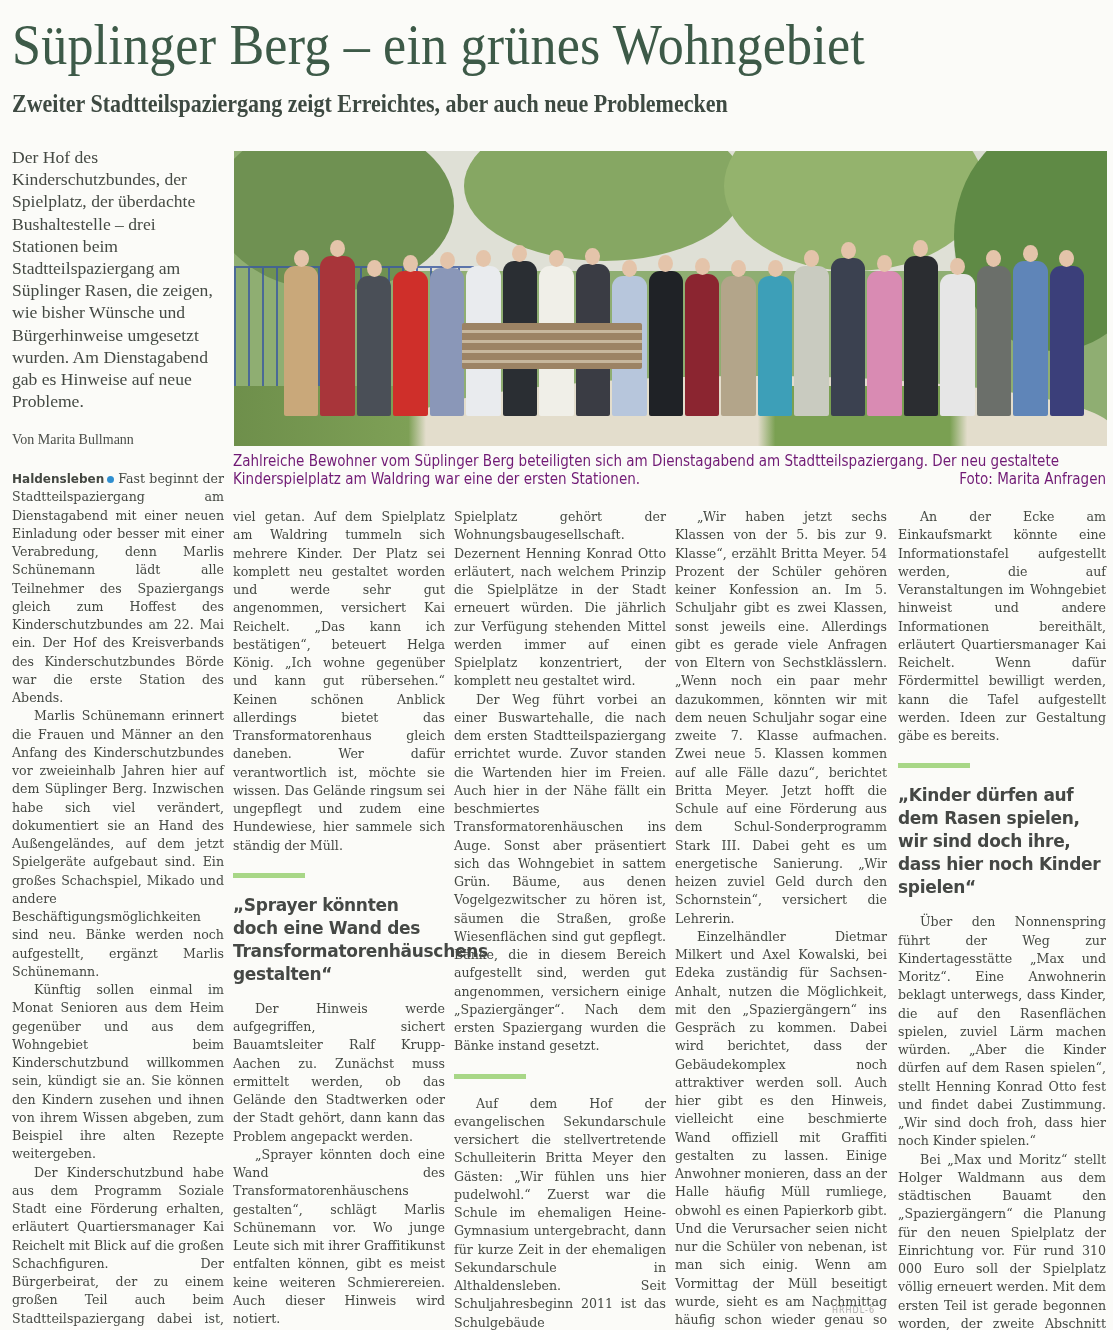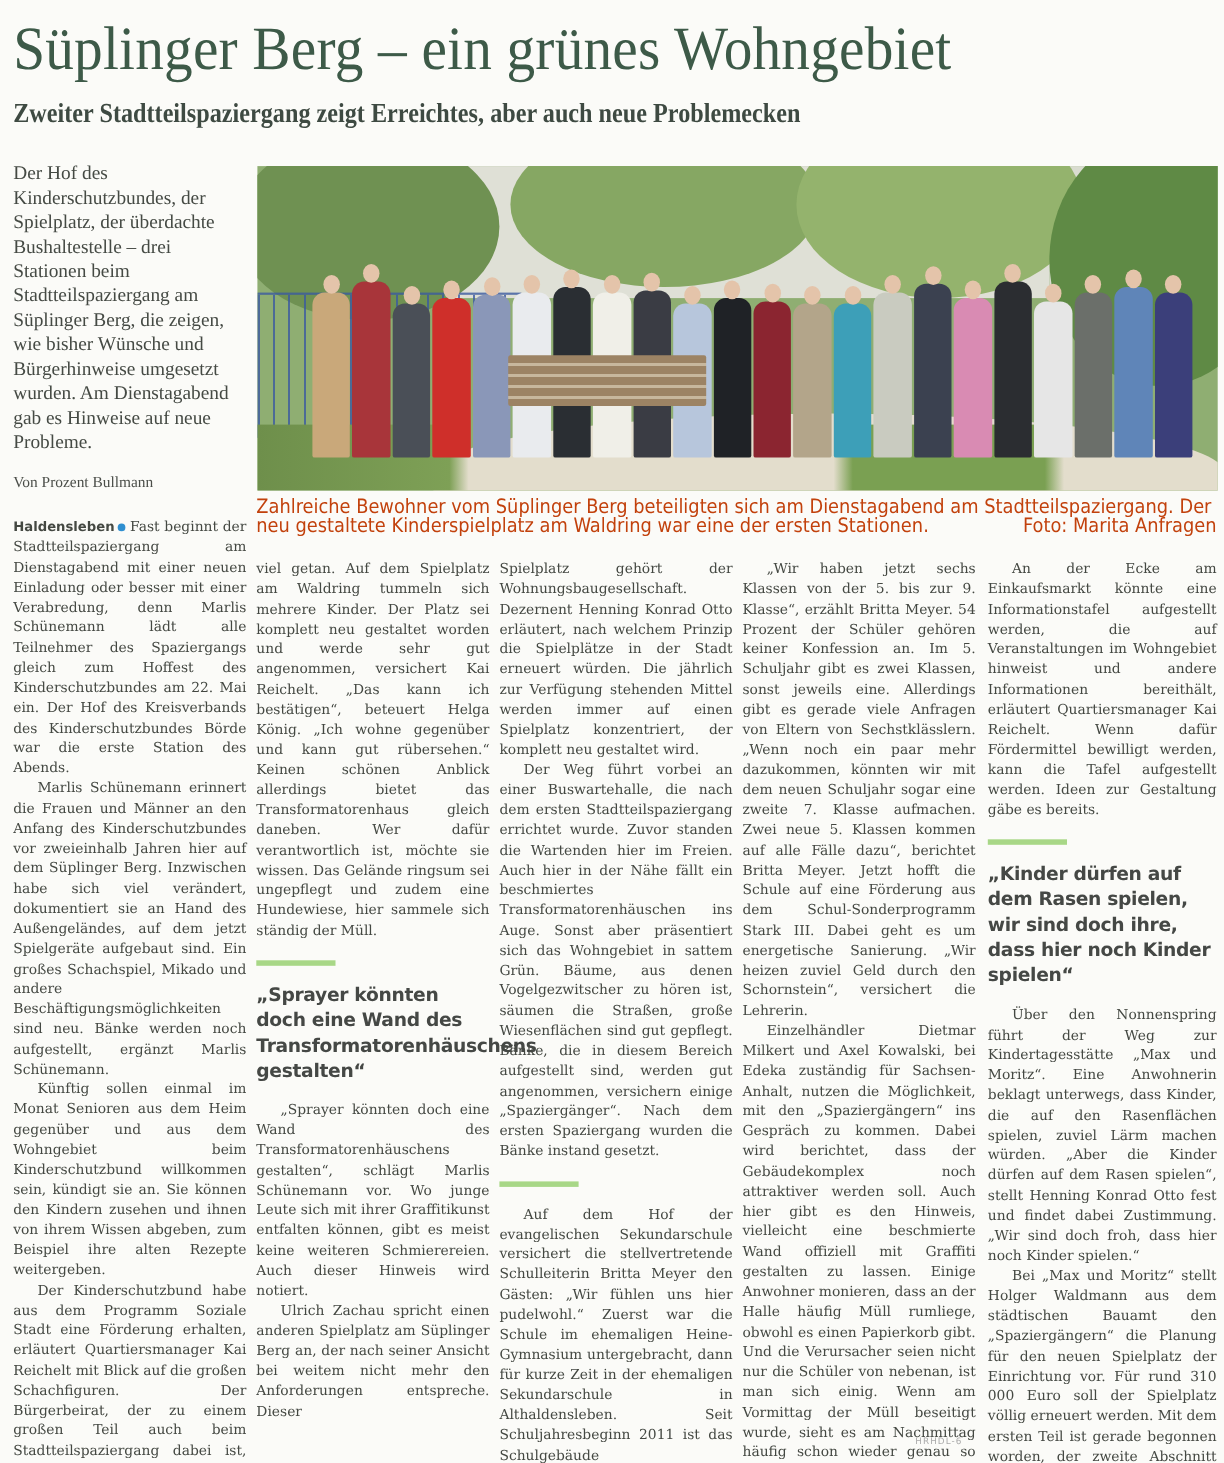--- a/index.html
+++ b/index.html
@@ -49,21 +49,21 @@
   .photo .grass { position:absolute; left:0; top:235px; width:873px; height:60px;
      background:linear-gradient(90deg, #6e8f4b 0%, #7ea056 20%, transparent 22%, transparent 60%, #7aa052 62%, #7aa052 82%, transparent 84%); }
   .photo .crowd { position:absolute; left:50px; top:90px; width:800px; height:175px; display:flex; gap:2px; align-items:flex-end; }
   .photo .person { flex:1; border-radius:11px 11px 2px 2px; position:relative; }
   .photo .person::before { content:""; position:absolute; left:50%; top:-16px; width:15px; height:17px; margin-left:-7.5px; border-radius:50%; background:#e4c4aa; }
   .photo .bench { position:absolute; left:228px; top:172px; width:180px; height:46px;
      background:repeating-linear-gradient(180deg, #9c8364 0 7px, #c7b79d 7px 10px); border-radius:2px; }
   .caption {
     position:absolute; left:233px; top:452px; width:873px;
     font-family:"DejaVu Sans Condensed","DejaVu Sans", sans-serif;
-    font-size:18px; line-height:18px; color:#c2410c;
+    font-size:15px; line-height:18px; color:#701a75;
   }
   .caption .credit { float:right; }
   .col {
     position:absolute; top:452px; width:212px;
     font-family:"DejaVu Serif", serif;
     font-size:12.6px; line-height:18.25px; color:#444842;
     text-align:justify; hyphens:manual;
   }
   .col p { margin:0; text-indent:0; }
   .col p.ind { text-indent:22px; }
@@ -83,23 +83,23 @@
     position:absolute; left:832px; top:1306px; font-family:"DejaVu Sans", sans-serif;
     font-size:8px; color:#aaa; letter-spacing:1px;
   }
 </style>
 </head>
 <body>
 
 <h1 class="headline">Süplinger Berg – ein grünes Wohngebiet</h1>
 <h2 class="subhead">Zweiter Stadtteilspaziergang zeigt Erreichtes, aber auch neue Problemecken</h2>
 
-<p class="intro">Der Hof des Kinderschutzbundes, der Spielplatz, der überdachte Bushaltestelle – drei Stationen beim Stadtteilspaziergang am Süplinger Berg, die zeigen, wie bisher Wünsche und Bürgerhinweise umgesetzt wurden. Am Dienstagabend gab es Hinweise auf neue Probleme.</p>
+<p class="intro">Der Hof des Kinderschutzbundes, der Spielplatz, der überdachte Bushaltestelle – drei Stationen beim Stadtteilspaziergang am Süplinger Rasen, die zeigen, wie bisher Wünsche und Bürgerhinweise umgesetzt wurden. Am Dienstagabend gab es Hinweise auf neue Probleme.</p>
 
-<div class="byline">Von Prozent Bullmann</div>
+<div class="byline">Von Marita Bullmann</div>
 
 <div class="photo" title="Gruppe von Bewohnern steht im Grünen neben einer Parkbank und einem Spielplatzzaun">
   <div class="bldg"></div>
   <div class="bldg2"></div>
   <div class="canopy1"></div>
   <div class="canopy2"></div>
   <div class="canopy3"></div>
   <div class="canopy4"></div>
   <div class="fence"></div>
   <div class="path"></div>
@@ -141,20 +141,21 @@
   <p class="ind">Marlis Schünemann erinnert die Frauen und Männer an den Anfang des Kinderschutzbundes vor zweieinhalb Jahren hier auf dem Süplinger Berg. Inzwischen habe sich viel verändert, dokumentiert sie an Hand des Außengeländes, auf dem jetzt Spielgeräte aufgebaut sind. Ein großes Schachspiel, Mikado und andere Beschäftigungsmöglichkeiten sind neu. Bänke werden noch aufgestellt, ergänzt Marlis Schünemann.</p>
   <p class="ind">Künftig sollen einmal im Monat Senioren aus dem Heim gegenüber und aus dem Wohngebiet beim Kinderschutzbund willkommen sein, kündigt sie an. Sie können den Kindern zusehen und ihnen von ihrem Wissen abgeben, zum Beispiel ihre alten Rezepte weitergeben.</p>
   <p class="ind">Der Kinderschutzbund habe aus dem Programm Soziale Stadt eine Förderung erhalten, erläutert Quartiersmanager Kai Reichelt mit Blick auf die großen Schachfiguren. Der Bürgerbeirat, der zu einem großen Teil auch beim Stadtteilspaziergang dabei ist, hatte dieser Förderung zugestimmt.</p>
 
 </div>
 
 <div class="col col2">
   <p>viel getan. Auf dem Spielplatz am Waldring tummeln sich mehrere Kinder. Der Platz sei komplett neu gestaltet worden und werde sehr gut angenommen, versichert Kai Reichelt. „Das kann ich bestätigen“, beteuert Helga König. „Ich wohne gegenüber und kann gut rübersehen.“ Keinen schönen Anblick allerdings bietet das Transformatorenhaus gleich daneben. Wer dafür verantwortlich ist, möchte sie wissen. Das Gelände ringsum sei ungepflegt und zudem eine Hundewiese, hier sammele sich ständig der Müll.</p>
   <div class="divider"></div>
   <h3 class="subhd">„Sprayer könnten doch eine Wand des Transformatorenhäuschens gestalten“</h3>
+  <p class="ind">Der Hinweis werde aufgegriffen, sichert Bauamtsleiter Ralf Krupp-Aachen zu. Zunächst muss ermittelt werden, ob das Gelände den Stadtwerken oder der Stadt gehört, dann kann das Problem angepackt werden.</p>
   <p class="ind">„Sprayer könnten doch eine Wand des Transformatorenhäuschens gestalten“, schlägt Marlis Schünemann vor. Wo junge Leute sich mit ihrer Graffitikunst entfalten können, gibt es meist keine weiteren Schmierereien. Auch dieser Hinweis wird notiert.</p>
   <p class="ind">Ulrich Zachau spricht einen anderen Spielplatz am Süplinger Berg an, der nach seiner Ansicht bei weitem nicht mehr den Anforderungen entspreche. Dieser</p>
 </div>
 
 <div class="col col3">
   <p>Spielplatz gehört der Wohnungsbaugesellschaft. Dezernent Henning Konrad Otto erläutert, nach welchem Prinzip die Spielplätze in der Stadt erneuert würden. Die jährlich zur Verfügung stehenden Mittel werden immer auf einen Spielplatz konzentriert, der komplett neu gestaltet wird.</p>
   <p class="ind">Der Weg führt vorbei an einer Buswartehalle, die nach dem ersten Stadtteilspaziergang errichtet wurde. Zuvor standen die Wartenden hier im Freien. Auch hier in der Nähe fällt ein beschmiertes Transformatorenhäuschen ins Auge. Sonst aber präsentiert sich das Wohngebiet in sattem Grün. Bäume, aus denen Vogelgezwitscher zu hören ist, säumen die Straßen, große Wiesenflächen sind gut gepflegt. Bänke, die in diesem Bereich aufgestellt sind, werden gut angenommen, versichern einige „Spaziergänger“. Nach dem ersten Spaziergang wurden die Bänke instand gesetzt.</p>
   <div class="divider"></div>
   <p class="ind">Auf dem Hof der evangelischen Sekundarschule versichert die stellvertretende Schulleiterin Britta Meyer den Gästen: „Wir fühlen uns hier pudelwohl.“ Zuerst war die Schule im ehemaligen Heine-Gymnasium untergebracht, dann für kurze Zeit in der ehemaligen Sekundarschule in Althaldensleben. Seit Schuljahresbeginn 2011 ist das Schulgebäude</p>
 </div>

